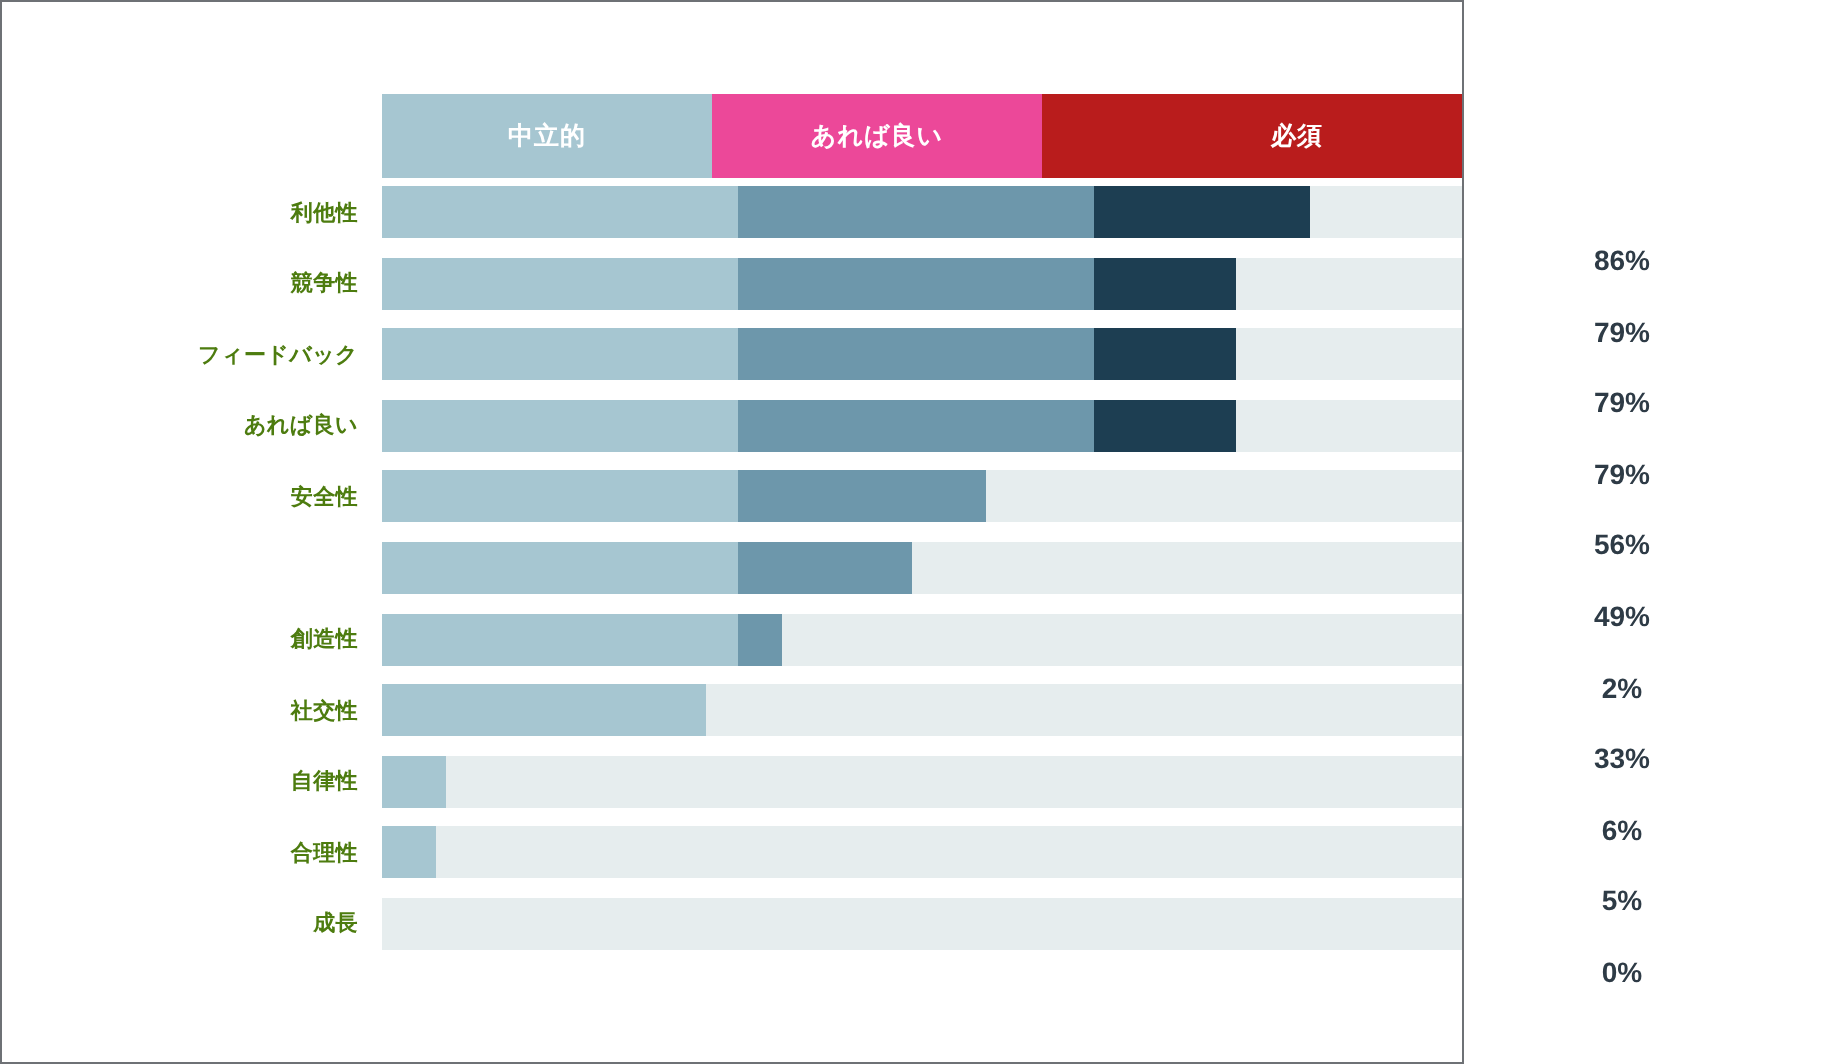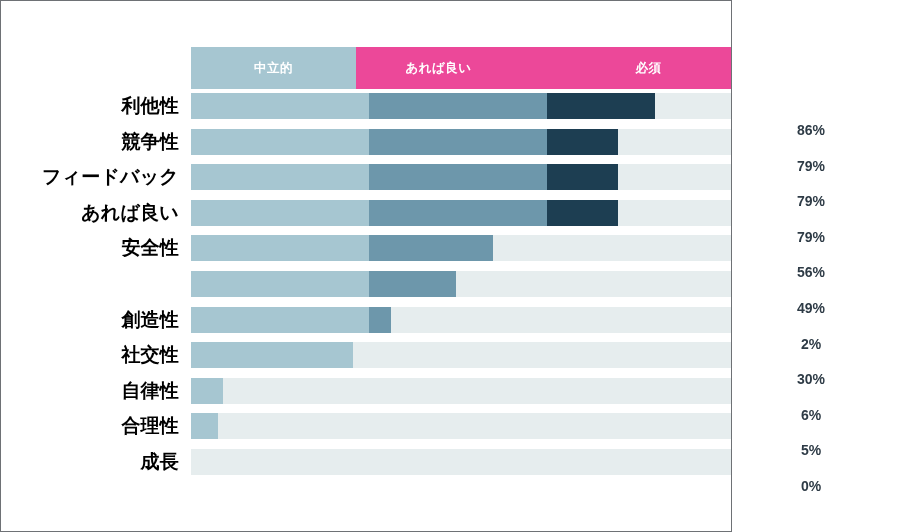--- a/index.html
+++ b/index.html
@@ -44,21 +44,21 @@
     display: flex;
     align-items: center;
     justify-content: center;
     font-size: 12.5px;
     font-weight: 600;
     color: #ffffff;
     letter-spacing: 0.5px;
   }
   .legend-cell.neutral  { background: #a6c6d1; }
   .legend-cell.nice     { background: #ec4899; }
-  .legend-cell.must     { background: #ec4899; padding-left: 45px; }
+  .legend-cell.must     { background: #b91c1c; padding-left: 45px; }
 
   .rows {
     position: absolute;
     left: 0;
     top: 92px;
     width: 920px;
   }
   .row {
     position: relative;
     height: 26px;
@@ -67,23 +67,23 @@
 
   .row-label {
     position: absolute;
     left: 0;
     top: 0;
     width: 178px;
     height: 26px;
     display: flex;
     align-items: center;
     justify-content: flex-end;
-    font-size: 19px;
+    font-size: 11px;
     font-weight: 700;
-    color: #000000;
+    color: #4d7c0f;
     letter-spacing: 0.2px;
   }
 
   .track {
     position: absolute;
     left: 190px;
     top: 0;
     width: 540px;
     height: 26px;
     background: #e6edee;
@@ -189,21 +189,21 @@
             <div class="seg neutral" style="left: 0px; width: 178.2px;"></div>
             <div class="seg nice" style="left: 178.2px; width: 21.6px;"></div>
           </div>
           <div class="row-value">2%</div>
         </div>
         <div class="row">
           <div class="row-label">社交性</div>
           <div class="track">
             <div class="seg neutral" style="left: 0px; width: 162px;"></div>
           </div>
-          <div class="row-value">30%</div>
+          <div class="row-value">33%</div>
         </div>
         <div class="row">
           <div class="row-label">自律性</div>
           <div class="track">
             <div class="seg neutral" style="left: 0px; width: 32.4px;"></div>
           </div>
           <div class="row-value">6%</div>
         </div>
         <div class="row">
           <div class="row-label">合理性</div>

